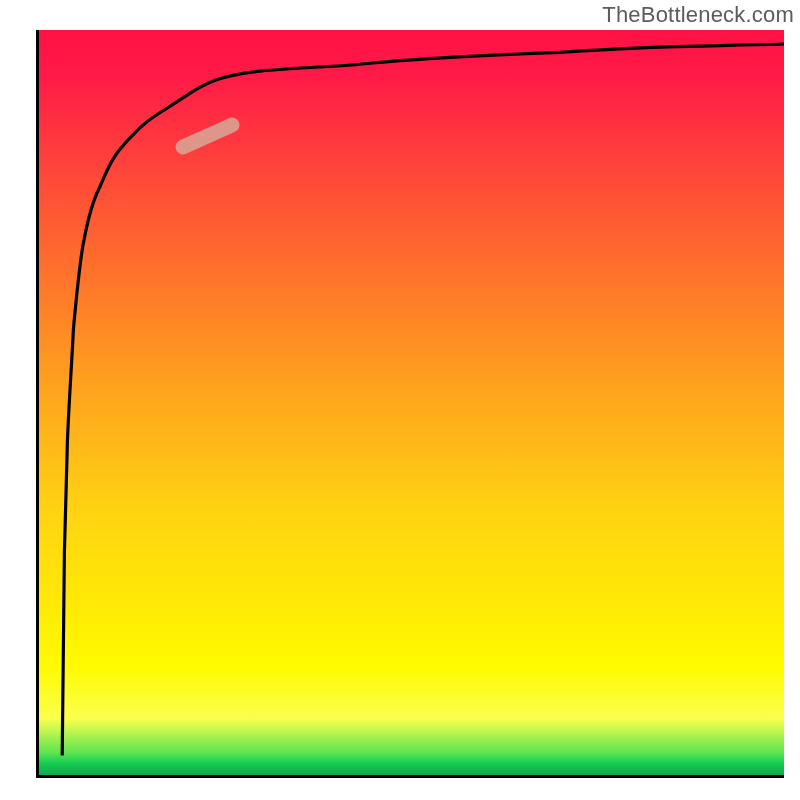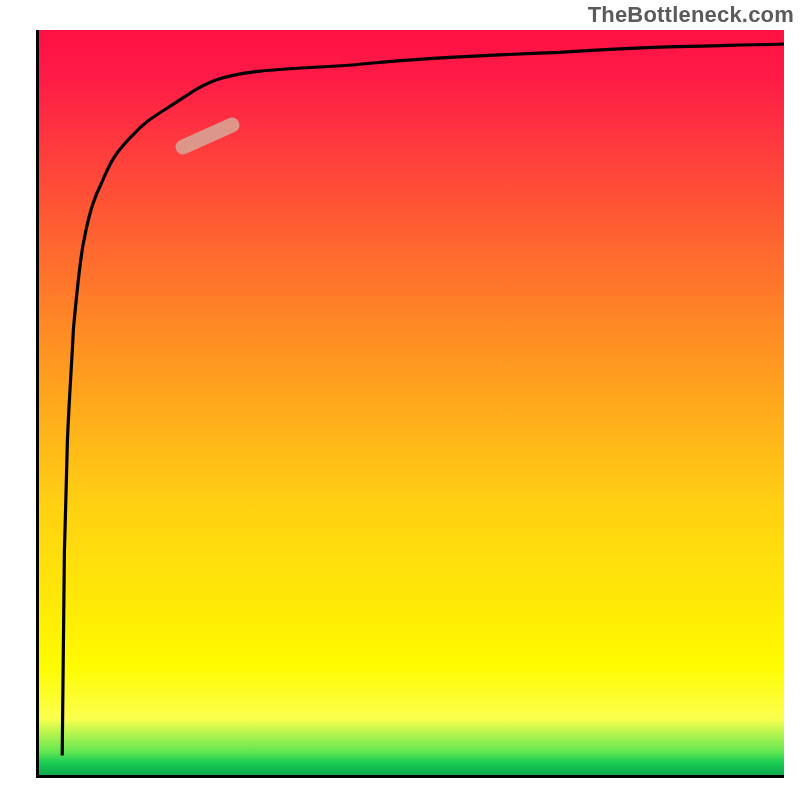--- a/index.html
+++ b/index.html
@@ -14,21 +14,21 @@
     position: relative;
     width: 800px;
     height: 800px;
   }
   .watermark {
     position: absolute;
     top: 2px;
     right: 6px;
     font-size: 22px;
     color: #5b5b5b;
-    font-weight: 700;
+    font-weight: 400;
     letter-spacing: 0.2px;
   }
   .plot-area {
     position: absolute;
     left: 36px;
     top: 30px;
     width: 748px;
     height: 748px;
   }
   .gradient-bg {

